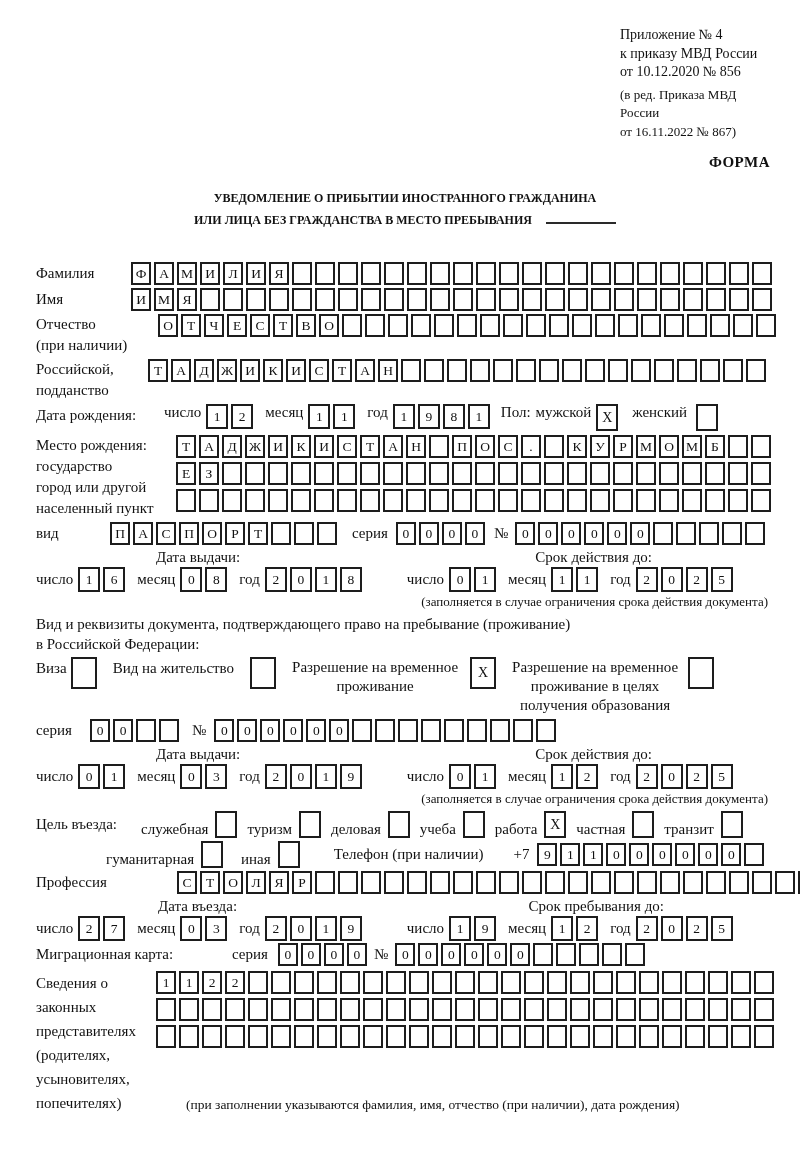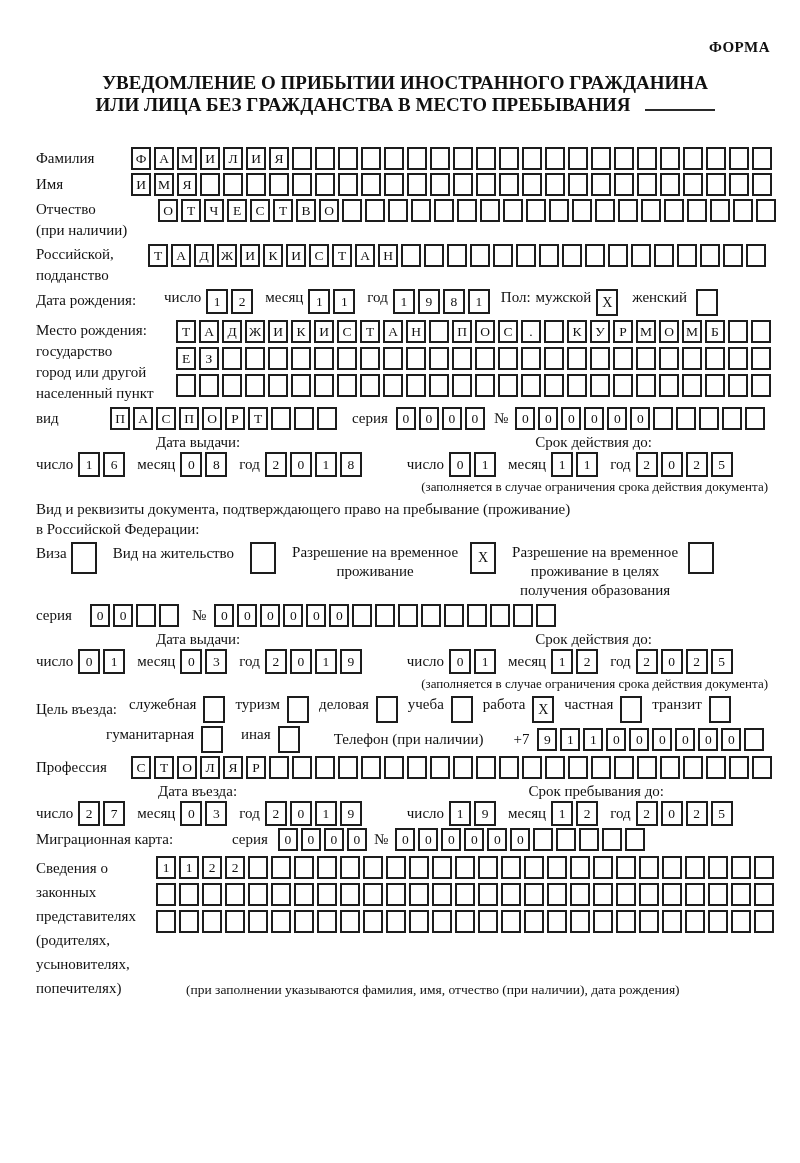--- a/index.html
+++ b/index.html
@@ -12,21 +12,21 @@
     overflow:hidden;
   }
   .page { width:800px; height:1163px; padding:26px 26px 0 36px; position:relative; }
 
   
   .hdr { margin-left:584px; line-height:18.5px; font-size:14px; }
   .hdr .rev { font-size:13px; }
   .hdr .rev.first { margin-top:4px; }
   .forma { text-align:right; font-weight:bold; font-size:15px; margin-top:13px; padding-right:4px; letter-spacing:.5px; }
 
-  .title { text-align:center; font-weight:bold; font-size:19px; line-height:22px; margin-top:16px; }
+  .title { text-align:center; font-weight:bold; font-size:12px; line-height:22px; margin-top:16px; }
   .blank-line { display:inline-block; width:70px; border-bottom:2px solid #2a2a2a; margin-left:14px; vertical-align:baseline; }
 
   .sec { font-weight:bold; font-size:14.5px; margin-top:23px; }
 
   .form { margin-top:31px; }
 
   
   .row { display:flex; align-items:flex-start; margin-bottom:3px; }
   .lbl { line-height:23px; flex:none; }
   .lbl2 { line-height:21px; flex:none; }
@@ -59,41 +59,48 @@
   .intro { line-height:20px; }
   .intro.last { margin-bottom:3px; }
 
   
   .vrow { display:flex; align-items:flex-start; margin-top:2px; margin-bottom:4px; }
   .vopt { text-align:center; line-height:19px; padding-top:1px; }
   .vgap4 { width:4px; } .vgap12 { width:12px; } .vgap16 { width:16px; } .vgap10 { width:10px; }
 
   
   .prow { display:flex; align-items:center; margin-bottom:3px; }
-  .popt { display:flex; align-items:flex-start; }
+  .popt { display:flex; align-items:flex-end; }
   .popt .t { margin:0 7px 0 10px; }
-  .prow .lead { margin-right:2px; }
+  .prow .lead { margin-right:14px; }
   .indent { margin-left:70px; }
 
   .birth-row { display:flex; align-items:flex-start; margin-bottom:4px; }
   .birth-row .cell { width:22px; height:25px; line-height:21px; }
 
   .mig-row { display:flex; align-items:center; margin-bottom:5px; }
 
   .rep-row { position:relative; margin-top:1px; }
   .rep-lbl { line-height:24px; }
   .rep-note { position:absolute; left:150px; bottom:2px; font-size:13.5px; }
 
   .center-b { text-align:center; font-weight:bold; font-size:14.5px; line-height:19px; margin-bottom:2px; }
 </style>
 </head>
 <body>
 
 <div class="page">
 
+  <div class="hdr">
+    <div>Приложение № 4</div>
+    <div>к приказу МВД России</div>
+    <div>от 10.12.2020 № 856</div>
+    <div class="rev first">(в ред. Приказа МВД России</div>
+    <div class="rev">от 16.11.2022 № 867)</div>
+  </div>
 
   <div class="forma">ФОРМА</div>
 
   <div class="title">
     <div>УВЕДОМЛЕНИЕ О ПРИБЫТИИ ИНОСТРАННОГО ГРАЖДАНИНА</div>
     <div><span>ИЛИ ЛИЦА БЕЗ ГРАЖДАНСТВА В МЕСТО ПРЕБЫВАНИЯ</span><span class="blank-line"></span></div>
   </div>
 
 
   <div class="form">
@@ -593,21 +600,21 @@
           <span class="cell">0</span>
           <span class="cell">0</span>
           <span class="cell">0</span>
           <span class="cell">0</span>
           <span class="cell">0</span>
           <span class="cell">0</span>
           <span class="cell"></span>
         </span>
     </div>
 
-    <div class="row" style="">
+    <div class="row" style="gap:46px;">
       <span class="lbl w95">Профессия</span>
       <span class="cells">
           <span class="cell">С</span>
           <span class="cell">Т</span>
           <span class="cell">О</span>
           <span class="cell">Л</span>
           <span class="cell">Я</span>
           <span class="cell">Р</span>
           <span class="cell"></span>
           <span class="cell"></span>

